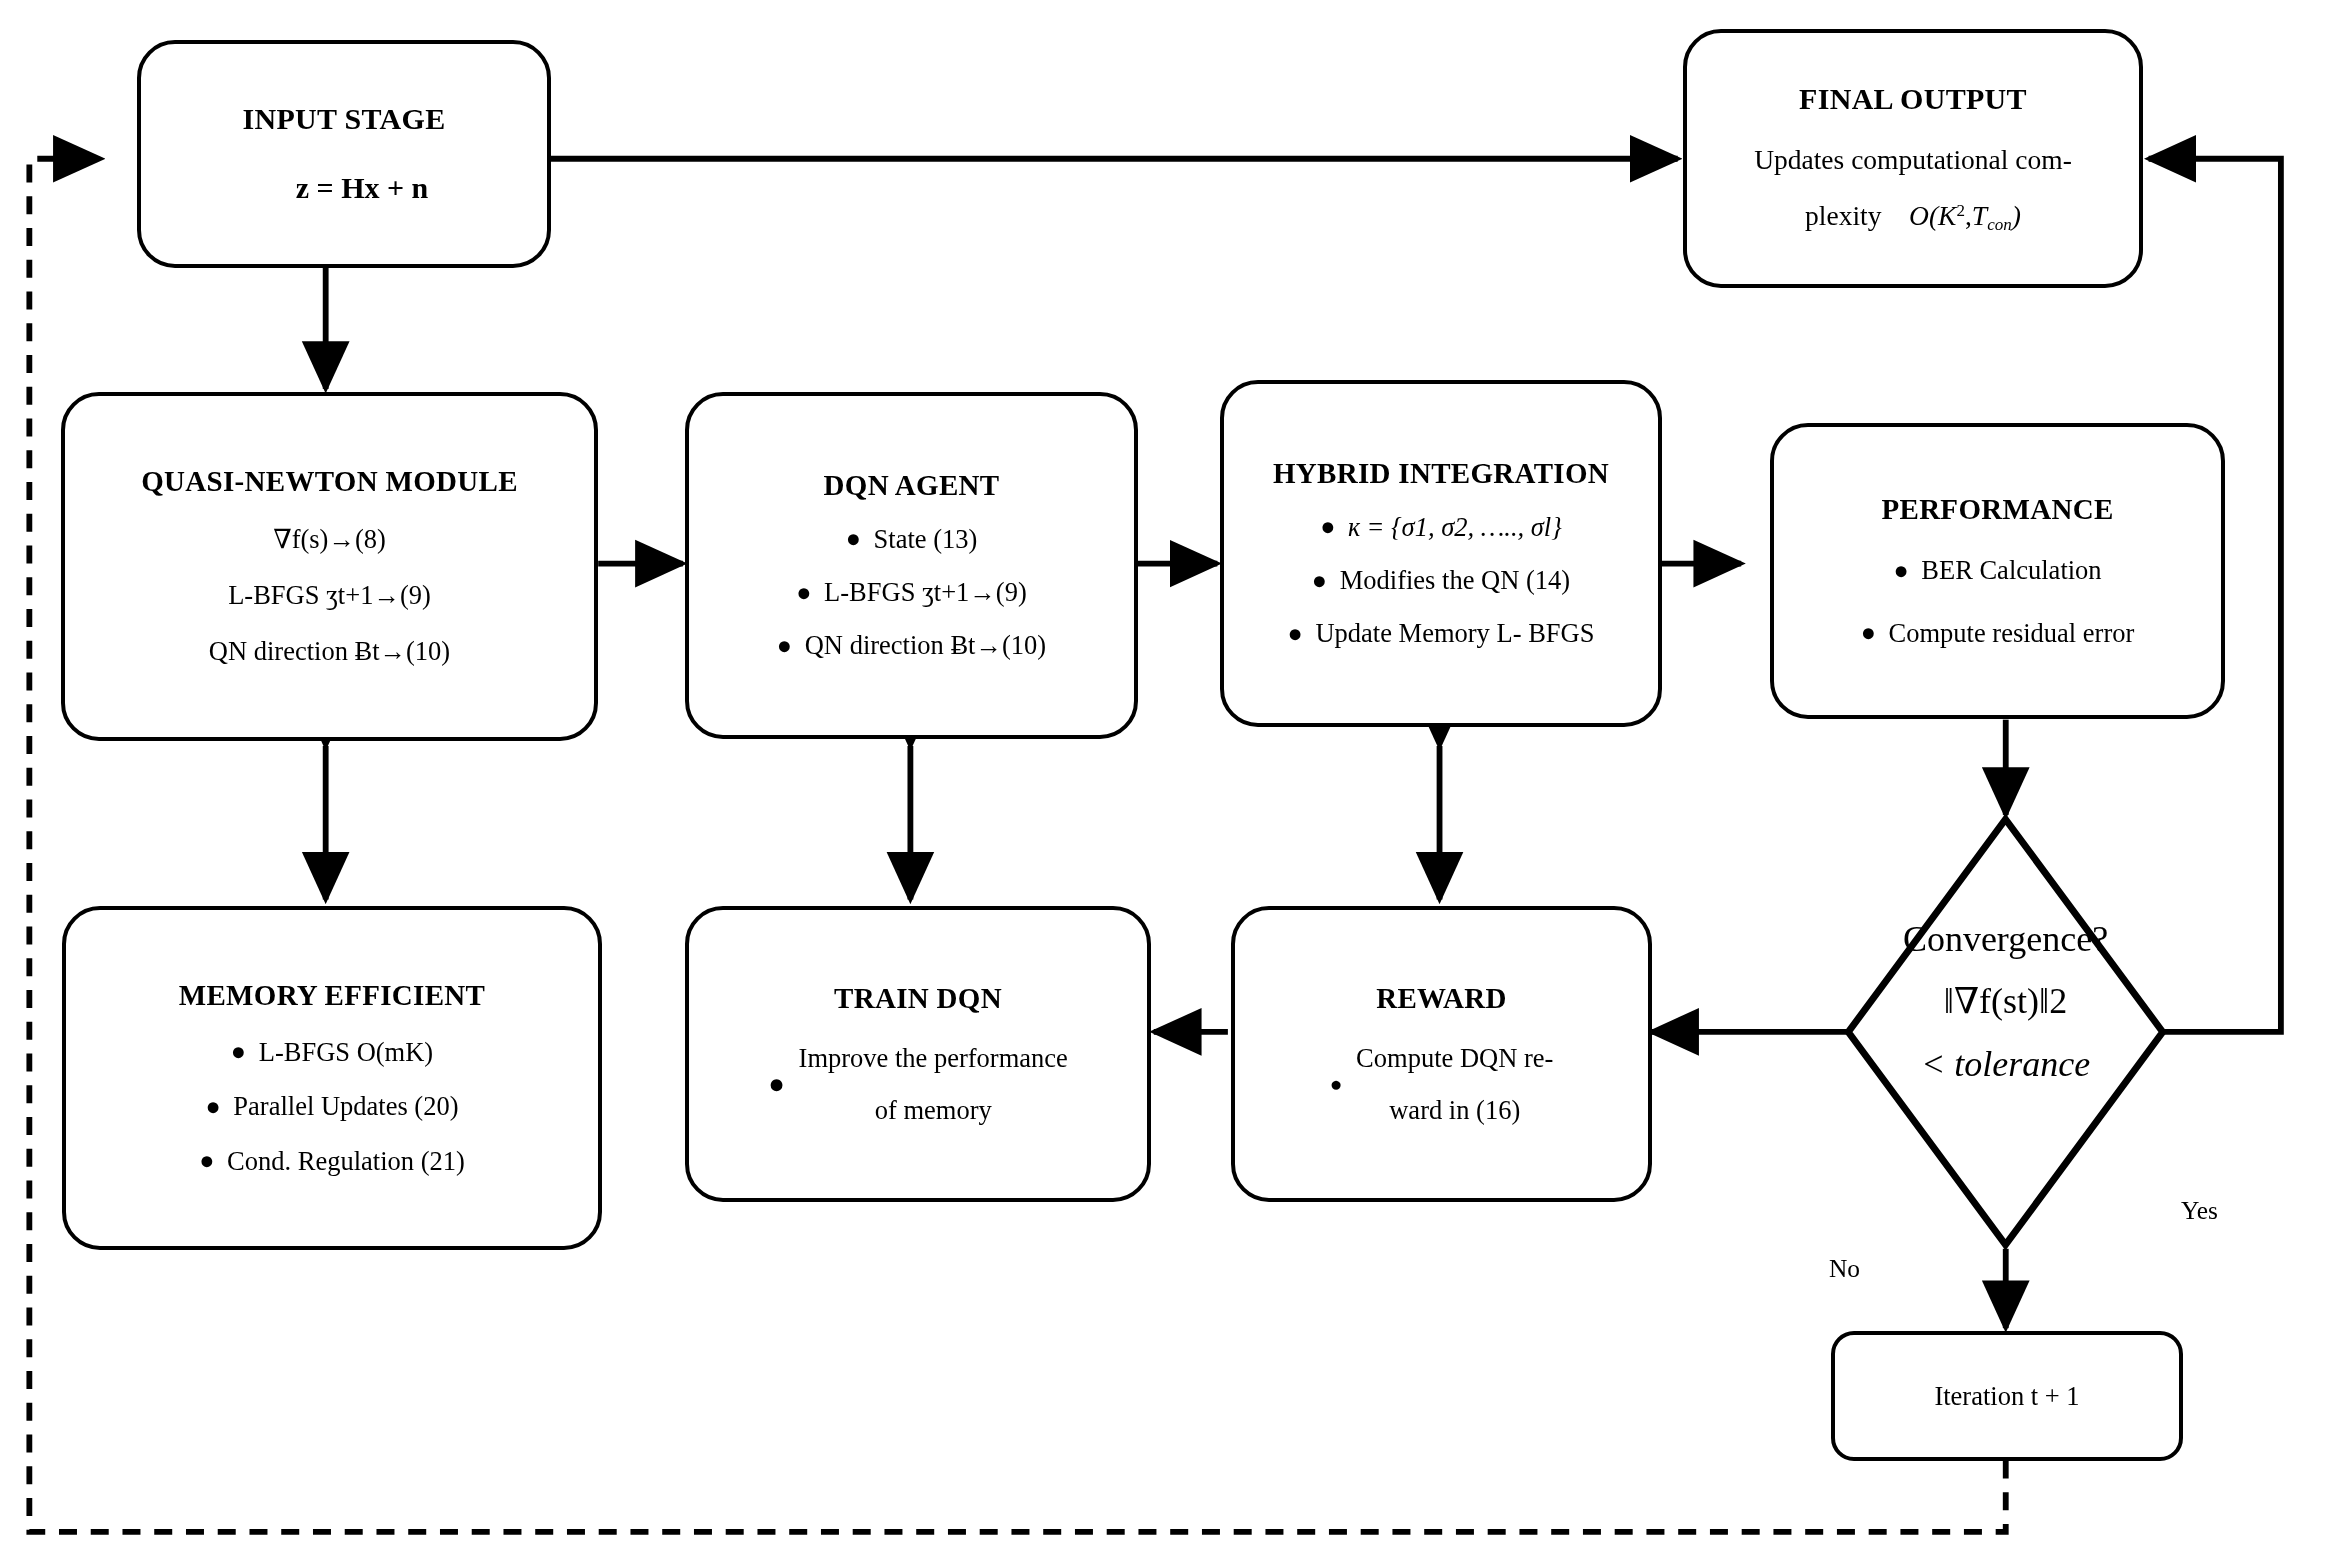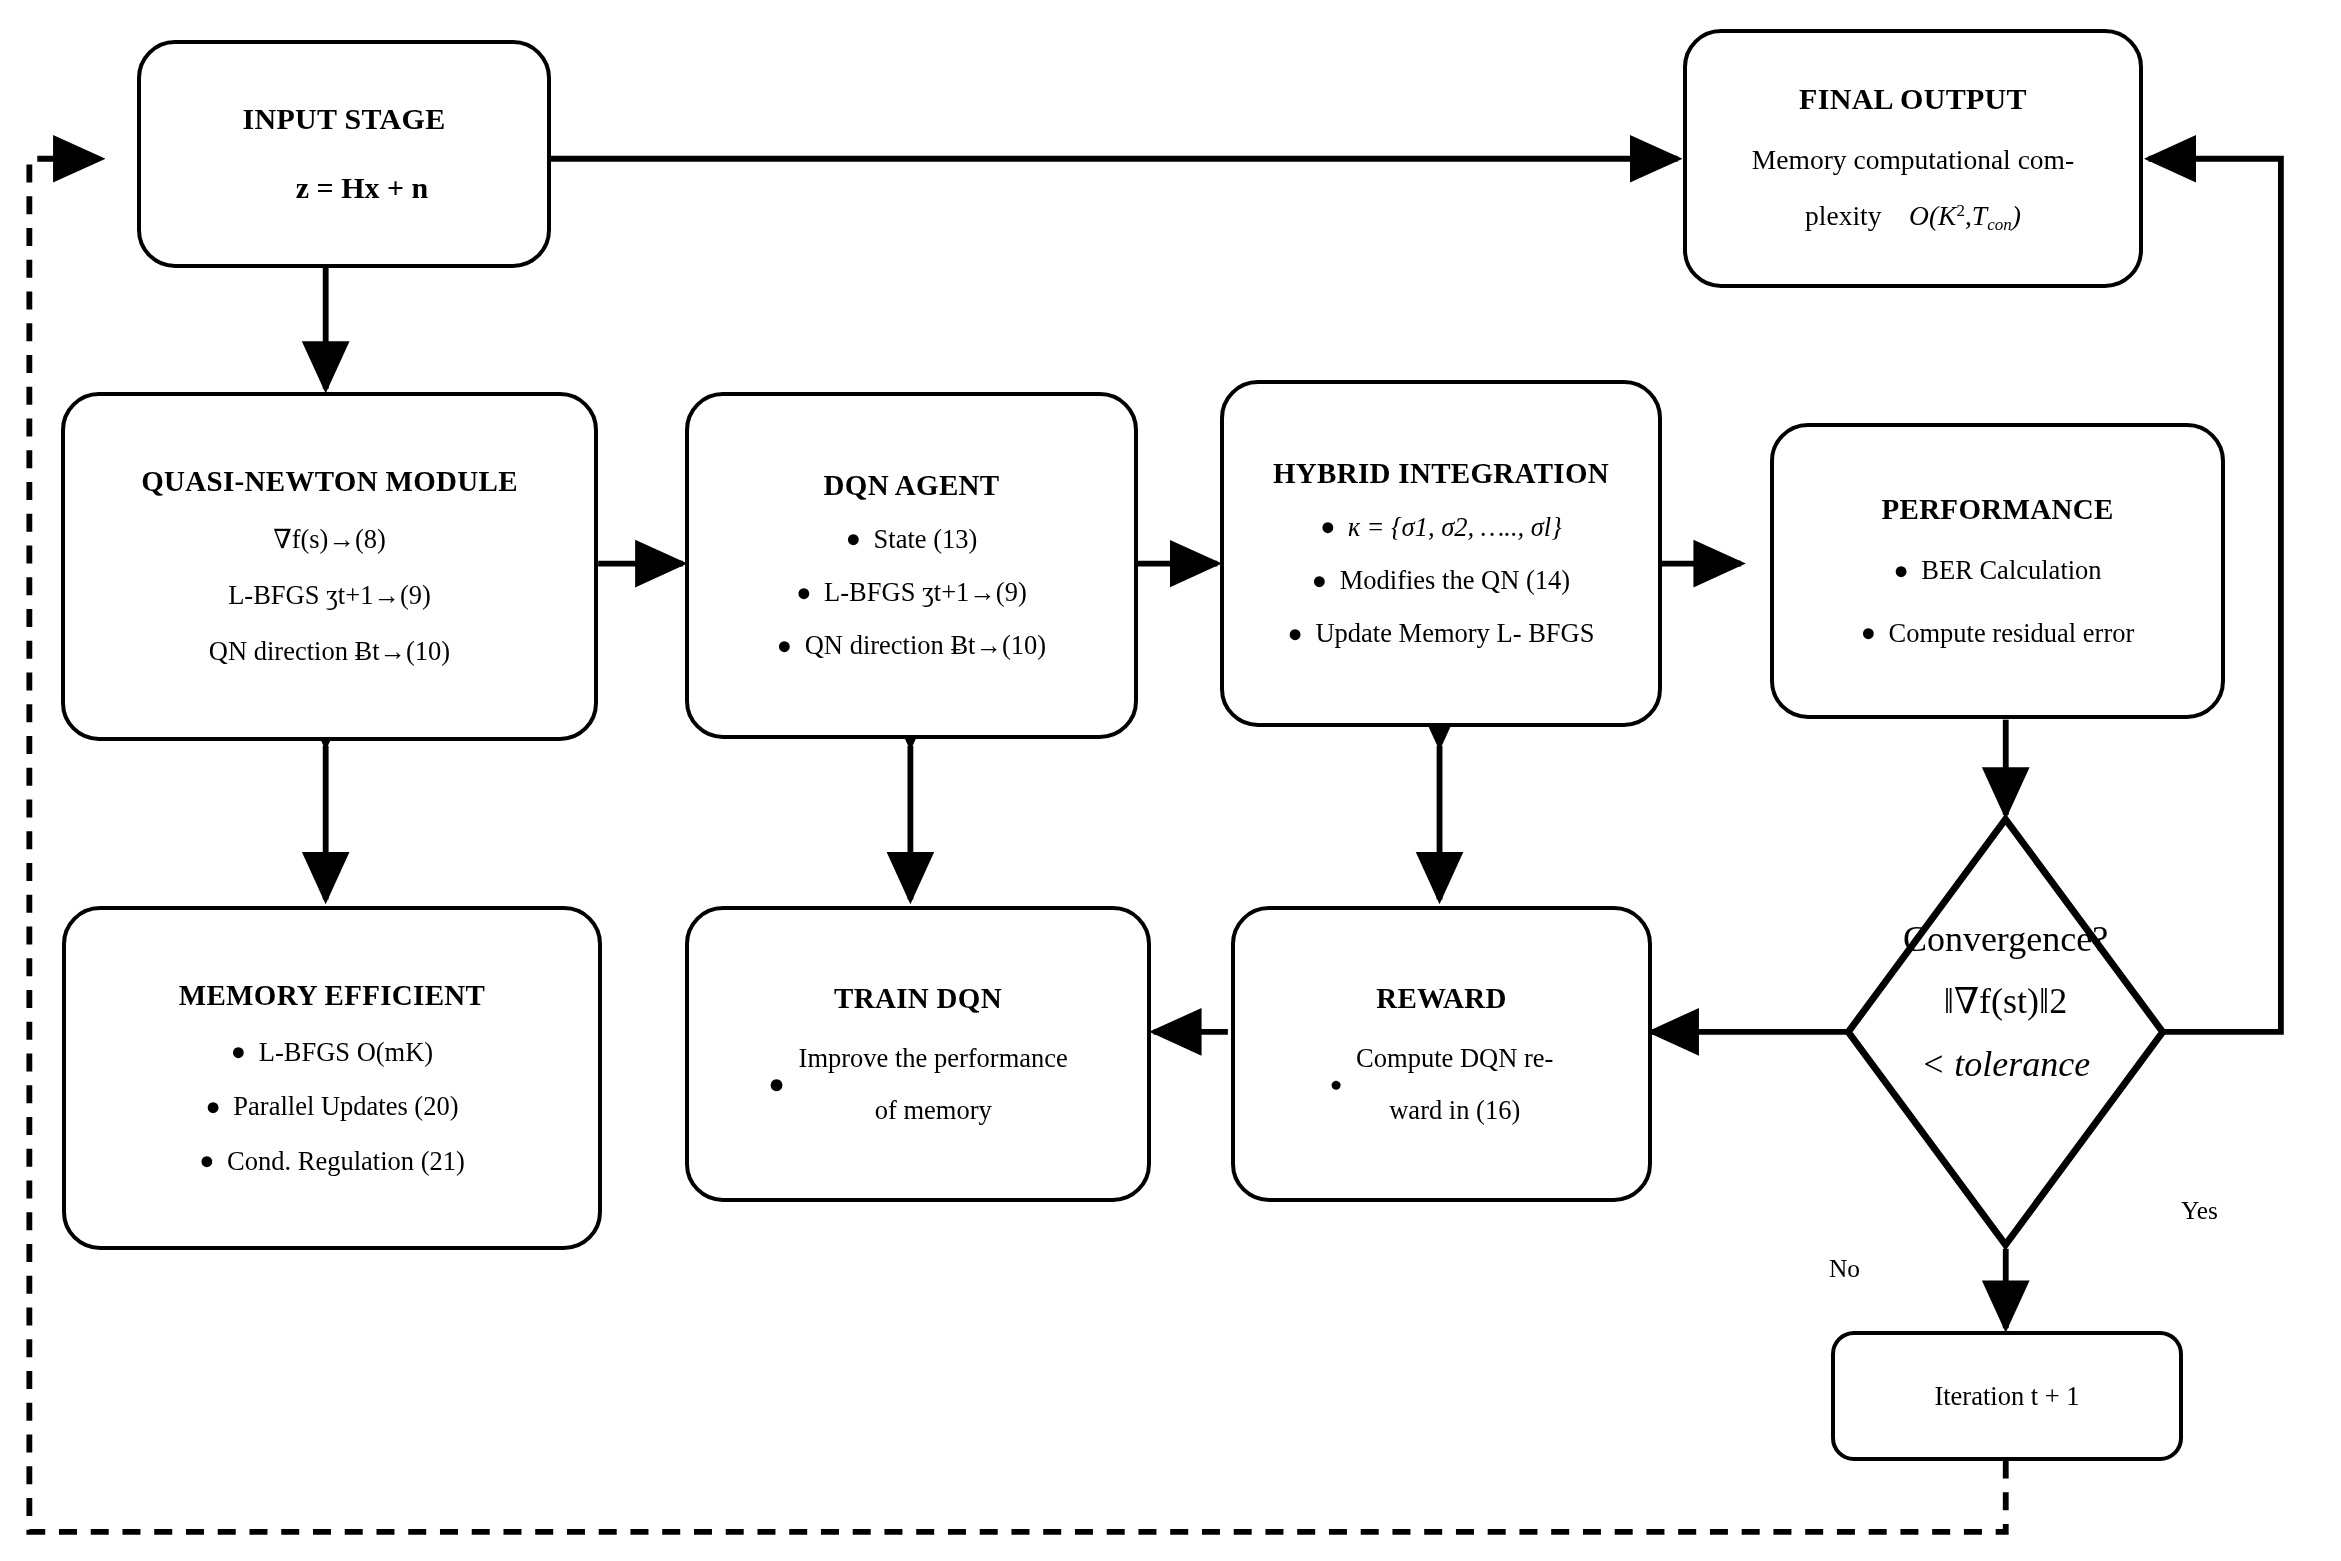--- a/index.html
+++ b/index.html
@@ -71,21 +71,21 @@
     </g>
   </svg>
 
   <div class="node rbox" style="left:137px;top:40px;width:414px;height:228px;font-size:30px;">
     <div class="title">INPUT STAGE</div>
     <div class="line bmath" style="margin-top:37px;margin-left:36px;">z = Hx + n</div>
   </div>
 
   <div class="node rbox" style="left:1683px;top:29px;width:460px;height:259px;font-size:27.5px;">
     <div class="title" style="font-size:30px;">FINAL OUTPUT</div>
-    <div class="line" style="margin-top:30px;">Memory computational com-</div>
+    <div class="line" style="margin-top:30px;">Updates computational com-</div>
     <div class="line" style="margin-top:24px;">
       <span>plexity</span>
       <span style="display:inline-block;width:13.8px;"></span>
       <span class="cal">O</span><span class="mi">(</span><span class="mi">K</span><sup>2</sup><span>,</span><span class="cal">T</span><sub>con</sub><span class="mi">)</span>
     </div>
   </div>
 
   <div class="node rbox" style="left:61px;top:392px;width:537px;height:349px;font-size:26.5px;">
     <div class="title" style="font-size:29px;">QUASI-NEWTON MODULE</div>
     <div class="line" style="margin-top:27.5px;">∇f(s)→(8)</div>

